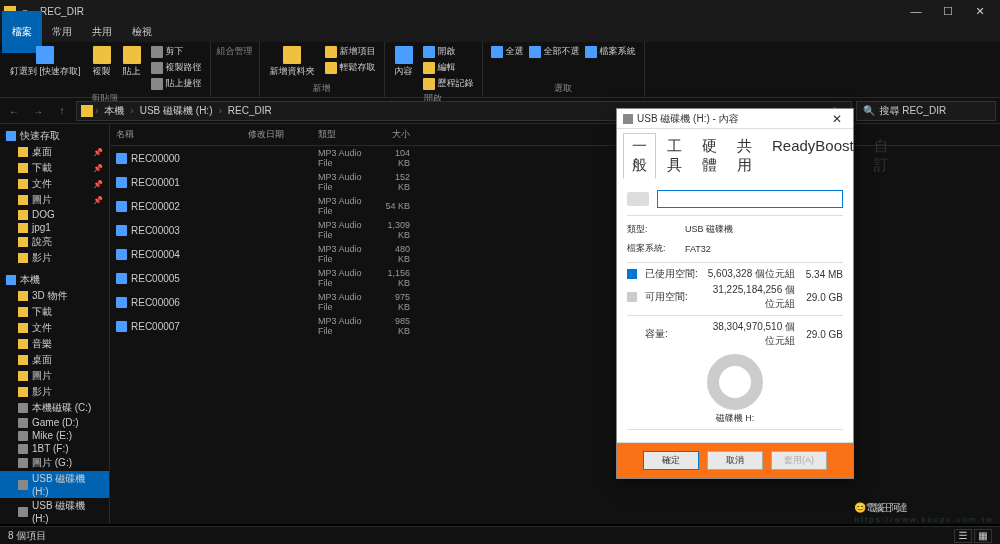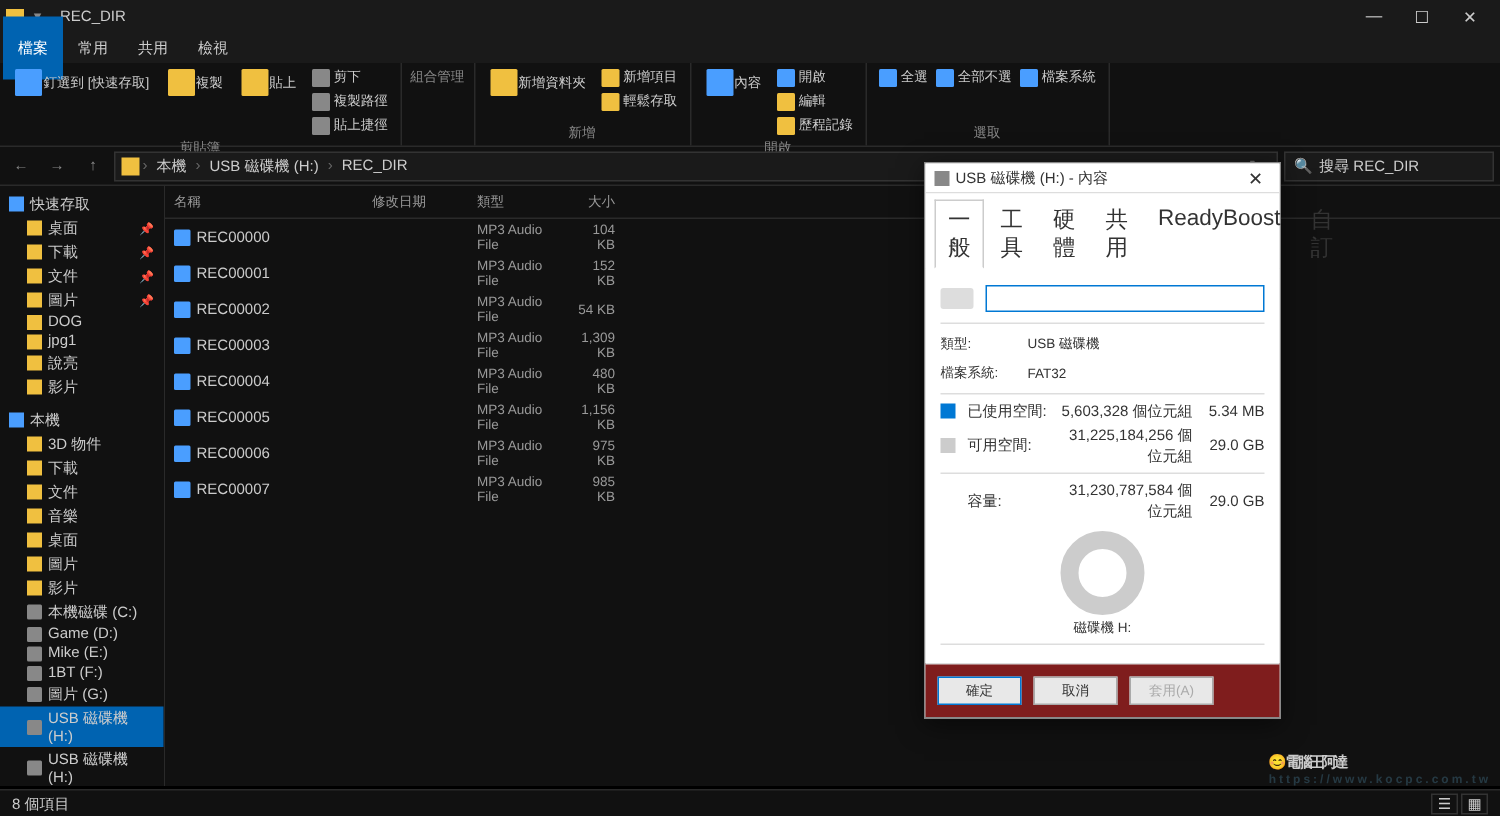--- a/index.html
+++ b/index.html
@@ -9,21 +9,21 @@
 .titlebar .qat span{width:14px;height:14px;display:flex;align-items:center;justify-content:center}
 .titlebar .title{margin-left:8px;font-size:10px}
 .titlebar .ctrls{margin-left:auto;display:flex}
 .titlebar .ctrls div{width:32px;height:22px;display:flex;align-items:center;justify-content:center;font-size:11px}
 .ribbon-tabs{height:20px;background:#1a1a1a;display:flex;align-items:center;padding-left:2px}
 .ribbon-tabs .tab{padding:14px 10px;font-size:10px;cursor:pointer}
 .ribbon-tabs .tab.active{background:#0063b1;color:#fff}
 .ribbon{height:56px;background:#111;border-bottom:1px solid #2a2a2a;display:flex}
 .rgroup{border-right:1px solid #2a2a2a;padding:2px 6px;display:flex;flex-direction:column;justify-content:space-between}
 .rgroup .row{display:flex;gap:4px;align-items:flex-start}
-.rbtn{display:flex;flex-direction:row;align-items:center;padding:2px 4px;gap:1px;cursor:pointer}
+.rbtn{display:flex;flex-direction:column;align-items:center;padding:2px 4px;gap:1px;cursor:pointer}
 .rbtn .ico{width:18px;height:18px;background:#f0c040;border-radius:1px}
 .rbtn .ico.sm{width:12px;height:12px}
 .rbtn.small{flex-direction:row;gap:3px;padding:1px 2px}
 .rbtn span{font-size:9px;white-space:nowrap}
 .rgroup .glabel{font-size:9px;color:#888;text-align:center;padding-top:1px}
 .addr{height:26px;background:#111;display:flex;align-items:center;gap:4px;padding:0 4px;border-bottom:1px solid #2a2a2a}
 .navbtn{width:20px;height:20px;display:flex;align-items:center;justify-content:center;color:#888;cursor:pointer}
 .path{flex:1;height:20px;background:#1a1a1a;border:1px solid #333;display:flex;align-items:center;padding:0 4px;gap:2px}
 .path .crumb{padding:0 4px;cursor:pointer}
 .path .sep{color:#666}
@@ -70,25 +70,25 @@
 .dhr{border:none;border-top:1px solid #ddd;margin:4px 0}
 .dlabel{width:50px;font-size:9px}
 .dval{font-size:9px}
 .legend{width:10px;height:10px;flex-shrink:0}
 .legend.used{background:#0078d4}
 .legend.free{background:#ccc}
 .dgrid{display:grid;grid-template-columns:14px 56px 1fr 44px;gap:2px 4px;font-size:9px;align-items:center}
 .dgrid .r{text-align:right}
 .donut{width:56px;height:56px;border-radius:50%;border:12px solid #ccc;margin:6px auto 2px}
 .donutlbl{text-align:center;font-size:9px;margin-bottom:4px}
-.dbtns{display:flex;justify-content:flex-start;gap:8px;padding:8px;border-top:1px solid #ddd;background:#7f1d1d}
+.dbtns{display:flex;justify-content:center;gap:8px;padding:8px;border-top:1px solid #ddd;background:#f97316}
 .dbtn{width:56px;height:19px;border:1px solid #aaa;background:#e8e8e8;font-size:9px;display:flex;align-items:center;justify-content:center;cursor:pointer}
 .dbtn.primary{border:1px solid #0078d4}
 .dbtn.disabled{color:#aaa}
-.watermark{position:absolute;right:6px;bottom:20px;font-size:18px;color:rgba(100,180,220,.3);font-weight:bold;letter-spacing:-2px;pointer-events:none}
+.watermark{position:absolute;right:6px;bottom:20px;font-size:18px;color:rgba(100,180,220,.3);font-weight:normal;letter-spacing:-2px;pointer-events:none}
 .watermark .sub{font-size:8px;letter-spacing:2px;color:rgba(100,180,220,.25)}
 </style>
 </head>
 <body>
 
 <div class="titlebar">
   <div class="qat">
     <span style="background:#f0c040;width:12px;height:10px"></span>
     <span style="color:#888">▾</span>
   </div>
@@ -462,21 +462,21 @@
         <div class="r">5.34 MB</div>
       <div class="legend free"></div>
         <div>可用空間:</div>
         <div class="r">31,225,184,256 個位元組</div>
         <div class="r">29.0 GB</div>
     </div>
     <hr class="dhr">
     <div class="dgrid">
       <div></div>
         <div>容量:</div>
-        <div class="r">31,230,787,584 個位元組</div>
+        <div class="r">38,304,970,510 個位元組</div>
         <div class="r">29.0 GB</div>
     </div>
     <div class="donut"></div>
     <div class="donutlbl">磁碟機 H:</div>
     <hr class="dhr">
   </div>
   <div class="dbtns">
     <div class="dbtn primary">確定</div>
     <div class="dbtn">取消</div>
     <div class="dbtn disabled">套用(A)</div>

